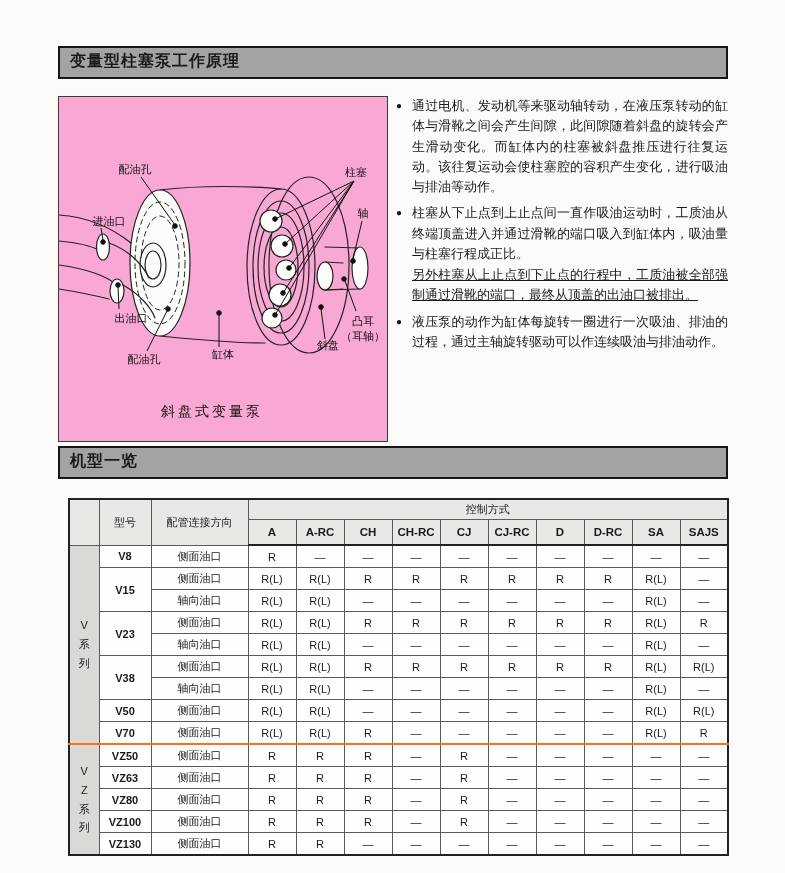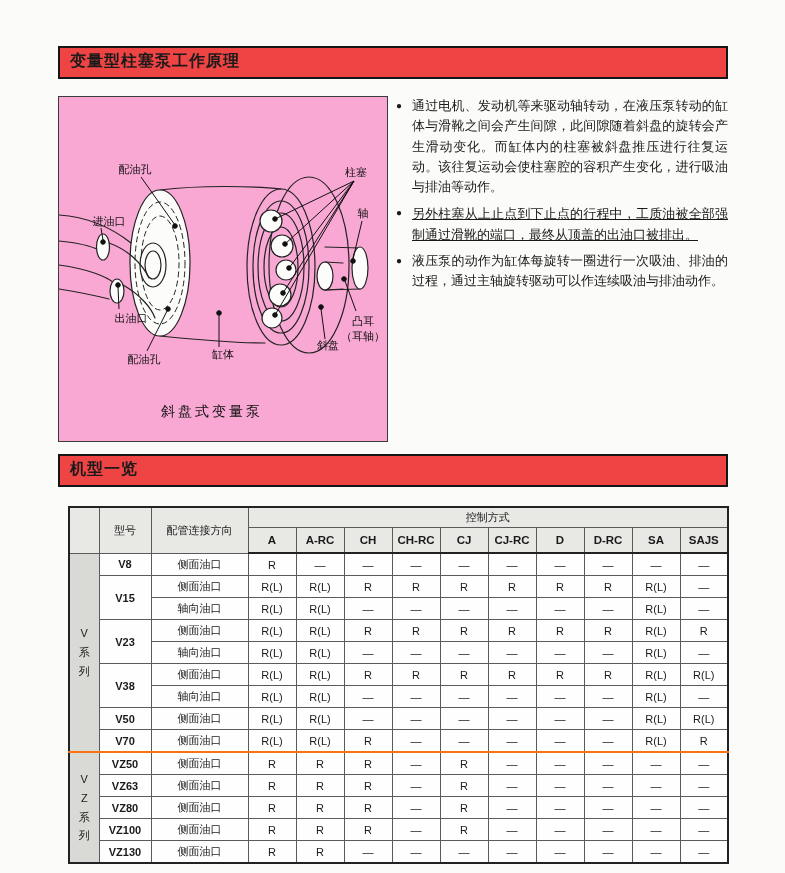--- a/index.html
+++ b/index.html
@@ -11,21 +11,21 @@
     overflow:hidden;
   }
   .page{
     width:785px;height:873px;
     box-sizing:border-box;
     padding:46px 57px 0 58px;
     background:#fbfbf9;
   }
   .title-bar{
     border:2px solid #161616;
-    background:#ef4444;
+    background:#a3a3a3;
     font-size:16px;
     font-weight:bold;
     padding:3px 10px 5px 10px;
     letter-spacing:1px;
   }
   .content-row{
     display:flex;
     margin-top:17px;
     align-items:flex-start;
   }
@@ -42,21 +42,21 @@
     line-height:1.56;
     text-align:justify;
   }
   .bullet-item{display:flex;margin-bottom:6px;}
   .bullet-mark{
     width:16px;flex-shrink:0;
     font-size:10px;line-height:20px;
   }
   .bullet-text{flex:1;}
   .bullet-cont{margin-top:1px;text-decoration:underline;}
-  .section2{margin-top:12px;}
+  .section2{margin-top:4px;}
   .table-wrap{margin-top:19px;padding-left:10px;}
   table.models{
     border-collapse:collapse;
     border:2px solid #222;
     background:#fff;
     table-layout:fixed;
     width:659px;
   }
   table.models th, table.models td{
     border:1px solid #5a5a5a;
@@ -202,20 +202,21 @@
     </div>
 
     <div class="bullets">
       <div class="bullet-item">
         <span class="bullet-mark">●</span>
         <div class="bullet-text">通过电机、发动机等来驱动轴转动，在液压泵转动的缸体与滑靴之间会产生间隙，此间隙随着斜盘的旋转会产生滑动变化。而缸体内的柱塞被斜盘推压进行往复运动。该往复运动会使柱塞腔的容积产生变化，进行吸油与排油等动作。</div>
       </div>
       <div class="bullet-item">
         <span class="bullet-mark">●</span>
         <div class="bullet-text">
+          <div>柱塞从下止点到上止点间一直作吸油运动时，工质油从终端顶盖进入并通过滑靴的端口吸入到缸体内，吸油量与柱塞行程成正比。</div>
           <div class="bullet-cont">另外柱塞从上止点到下止点的行程中，工质油被全部强制通过滑靴的端口，最终从顶盖的出油口被排出。</div>
         </div>
       </div>
       <div class="bullet-item">
         <span class="bullet-mark">●</span>
         <div class="bullet-text">液压泵的动作为缸体每旋转一圈进行一次吸油、排油的过程，通过主轴旋转驱动可以作连续吸油与排油动作。</div>
       </div>
     </div>
   </div>
 

